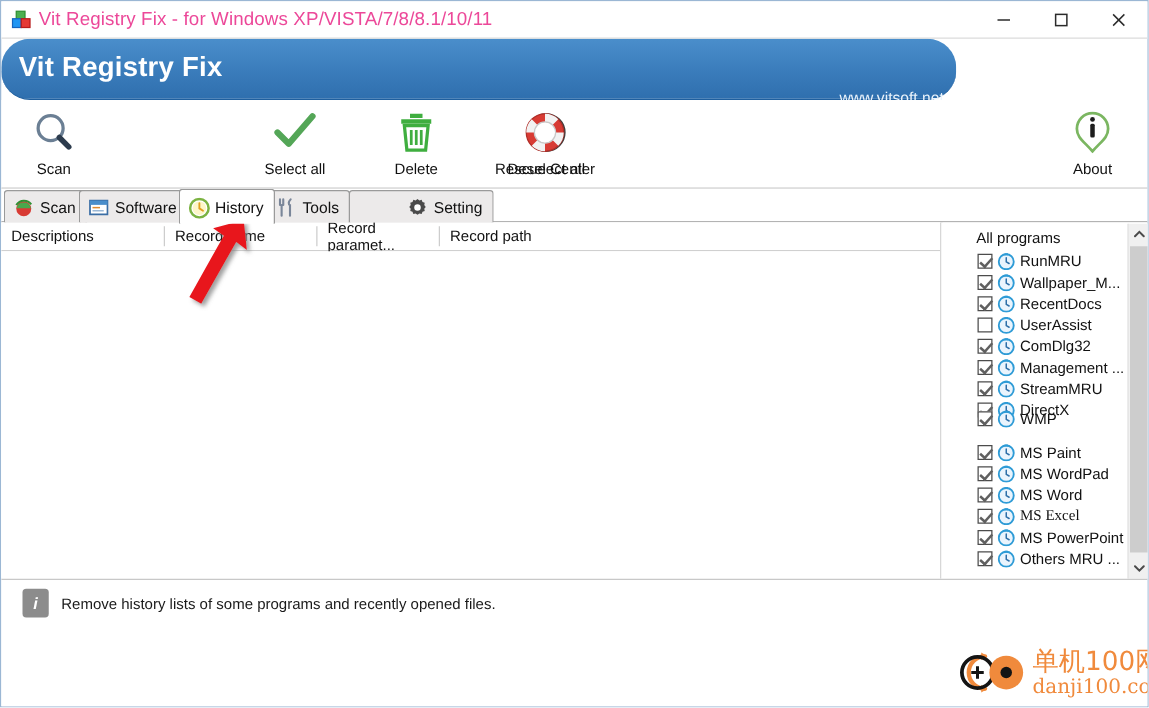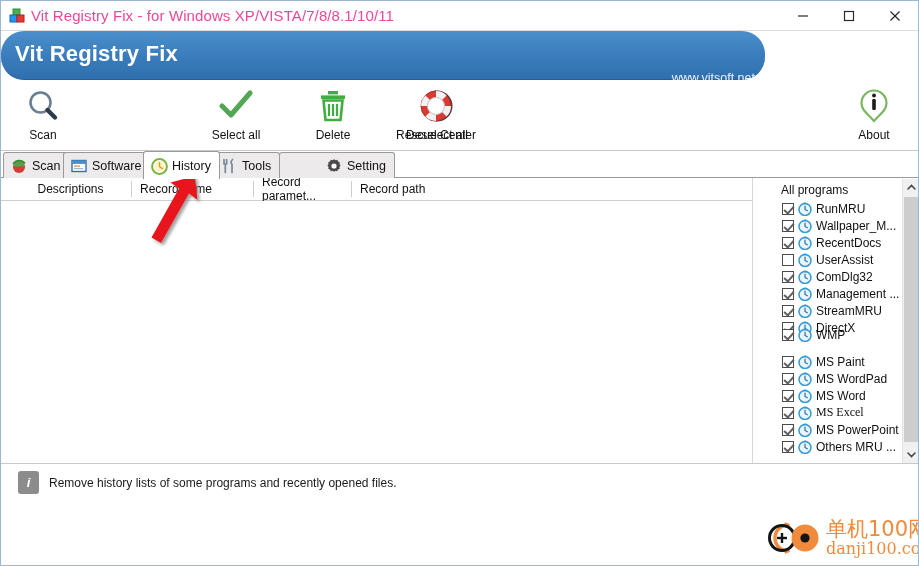--- a/index.html
+++ b/index.html
@@ -263,21 +263,21 @@
         </svg>
       </span>
       <span class="lbl">Setting</span>
     </div>
   </div>
 
   <div class="content">
 
     <div class="listpane">
       <div class="colhead">
-        <div class="col" style="left:0px;width:131px;justify-content:center;">
+        <div class="col" style="left:0px;width:131px;">
           <span>Descriptions</span>
         </div>
         <div class="col" style="left:131px;width:122px;">
           <span>Record name</span>
         </div>
         <div class="col" style="left:253px;width:98px;">
           <span>Record paramet...</span>
         </div>
         <div class="col last" style="left:351px;width:200px;">
           <span>Record path</span>

